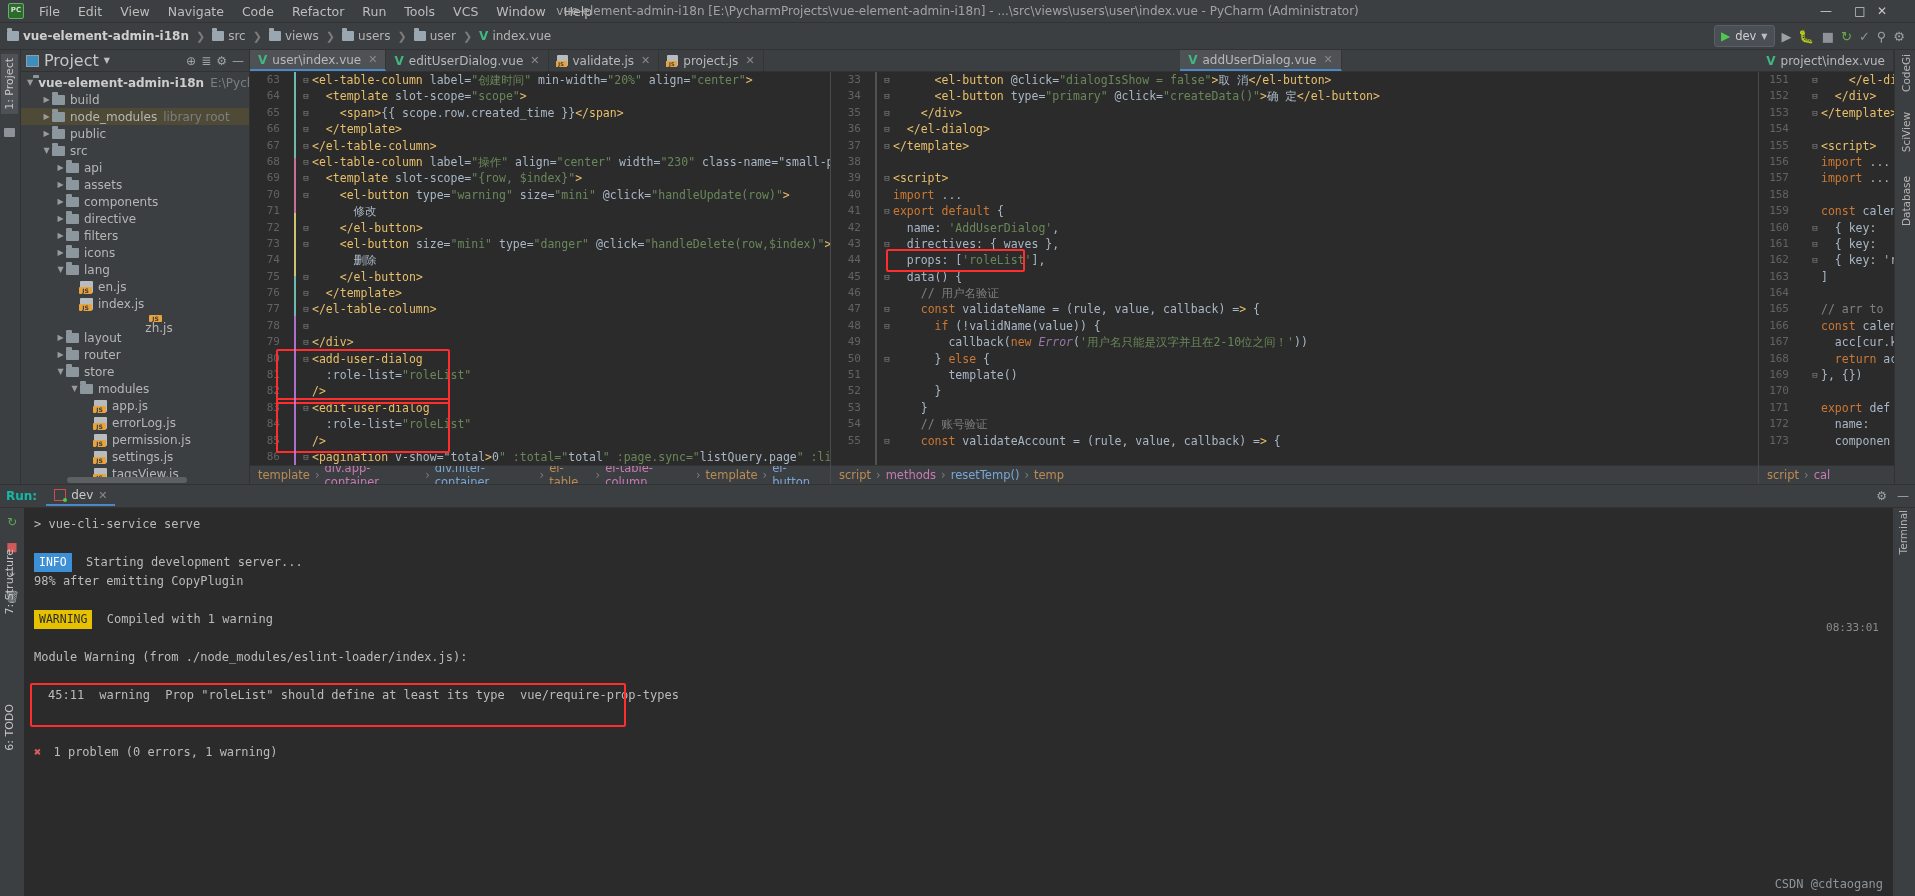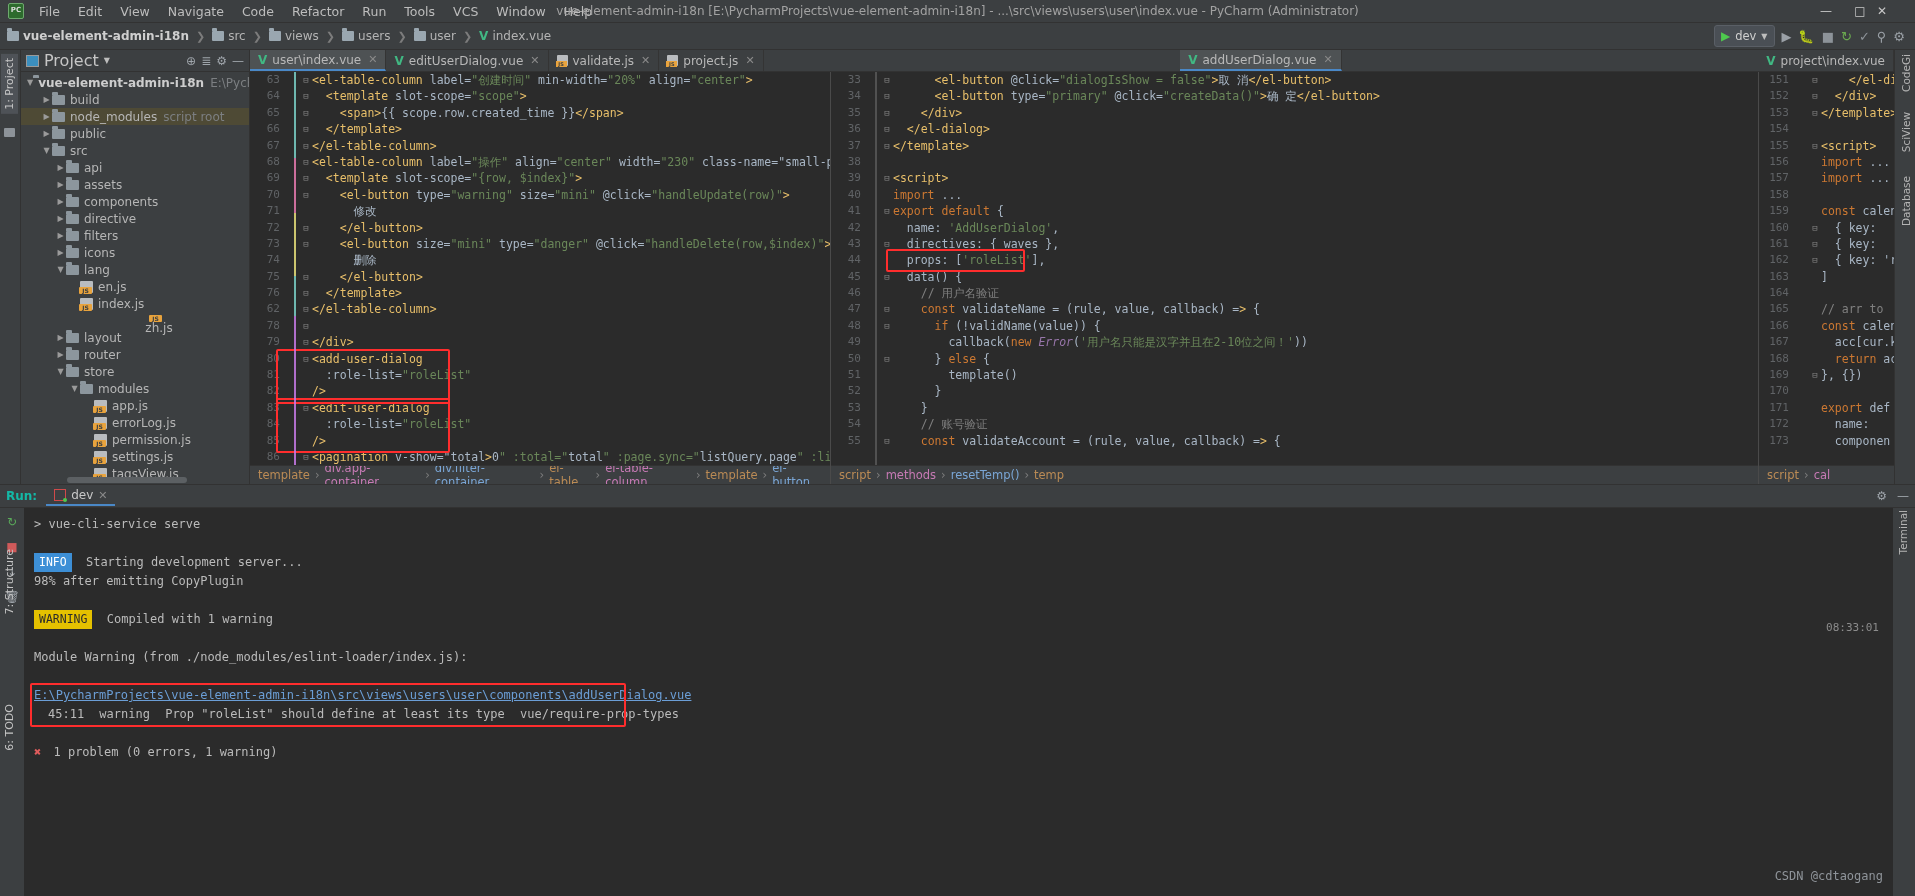--- a/index.html
+++ b/index.html
@@ -123,21 +123,21 @@
   .console{flex:1;background:#2b2b2b;position:relative;overflow:hidden;
            font-family:"DejaVu Sans Mono","Liberation Mono",monospace;font-size:12px;color:#bbbbbb;
            padding:7px 10px;line-height:19px;}
   .badge{display:inline-block;padding:0px 5px;font-size:11.5px;color:#fff;}
   .badge.info{background:#3d8fd6;}
   .badge.warn{background:#e5c100;color:#2b2b2b;}
   .clink{color:#6b9ed6;text-decoration:underline;}
   .cwarnbox{position:absolute;border:2px solid #ff2d2d;border-radius:2px;}
   .errx{color:#e05c5c;}
   .ts{position:absolute;right:14px;font-size:11px;color:#8c8c8c;}
-  .watermark{position:absolute;right:10px;bottom:12px;font-size:12px;color:#8f949a;}
+  .watermark{position:absolute;right:10px;bottom:4px;font-size:12px;color:#8f949a;}
   .botrail{width:22px;background:#3c3f41;position:relative;}
   .botrail .vt{position:absolute;writing-mode:vertical-rl;transform:rotate(180deg);
                font-size:10.5px;color:#b4b4b4;white-space:nowrap;}
   .rightrail{width:20px;background:#3c3f41;border-left:1px solid #323232;position:relative;}
   .rightrail .vt{position:absolute;writing-mode:vertical-rl;transform:rotate(180deg);
                  font-size:10.5px;color:#b4b4b4;white-space:nowrap;right:3px;}
 </style>
 </head>
 <body>
 
@@ -240,21 +240,21 @@
           </div>
           <div class="row" style="padding-left: 20px;">
             <span class="arrow">▶</span>
             <span class="folder"></span>
             <span class="rowname">build</span>
           </div>
           <div class="row hl" style="padding-left: 20px;">
             <span class="arrow">▶</span>
             <span class="folder"></span>
             <span class="rowname">node_modules</span>
-            <span class="muted">script root</span>
+            <span class="muted">library root</span>
           </div>
           <div class="row" style="padding-left: 20px;">
             <span class="arrow">▶</span>
             <span class="folder"></span>
             <span class="rowname">public</span>
           </div>
           <div class="row" style="padding-left: 20px;">
             <span class="arrow">▼</span>
             <span class="folder"></span>
             <span class="rowname">src</span>
@@ -407,21 +407,21 @@
               <div class="cl"><span class="gut">67</span><span class="mark"></span><span class="fold">⊟</span><span class="src t-txt"><span class="t-tag">&lt;/el-table-column</span><span class="t-tag">&gt;</span></span></div>
               <div class="cl"><span class="gut">68</span><span class="mark"></span><span class="fold">⊟</span><span class="src t-txt"><span class="t-tag">&lt;el-table-column</span> label=<span class="t-str">"操作"</span> align=<span class="t-str">"center"</span> width=<span class="t-str">"230"</span> class-name="small-padding fi</span></div>
               <div class="cl"><span class="gut">69</span><span class="mark"></span><span class="fold">⊟</span><span class="src t-txt">  <span class="t-tag">&lt;template</span> slot-scope=<span class="t-str">"{row, $index}"</span><span class="t-tag">&gt;</span></span></div>
               <div class="cl"><span class="gut">70</span><span class="mark"></span><span class="fold">⊟</span><span class="src t-txt">    <span class="t-tag">&lt;el-button</span> type=<span class="t-str">"warning"</span> size=<span class="t-str">"mini"</span> @click=<span class="t-str">"handleUpdate(row)"</span><span class="t-tag">&gt;</span></span></div>
               <div class="cl"><span class="gut">71</span><span class="mark"></span><span class="fold"></span><span class="src t-txt">      修改</span></div>
               <div class="cl"><span class="gut">72</span><span class="mark"></span><span class="fold">⊟</span><span class="src t-txt">    <span class="t-tag">&lt;/el-button</span><span class="t-tag">&gt;</span></span></div>
               <div class="cl"><span class="gut">73</span><span class="mark"></span><span class="fold">⊟</span><span class="src t-txt">    <span class="t-tag">&lt;el-button</span> size=<span class="t-str">"mini"</span> type=<span class="t-str">"danger"</span> @click=<span class="t-str">"handleDelete(row,$index)"</span><span class="t-tag">&gt;</span></span></div>
               <div class="cl"><span class="gut">74</span><span class="mark"></span><span class="fold"></span><span class="src t-txt">      删除</span></div>
               <div class="cl"><span class="gut">75</span><span class="mark"></span><span class="fold">⊟</span><span class="src t-txt">    <span class="t-tag">&lt;/el-button</span><span class="t-tag">&gt;</span></span></div>
               <div class="cl"><span class="gut">76</span><span class="mark"></span><span class="fold">⊟</span><span class="src t-txt">  <span class="t-tag">&lt;/template</span><span class="t-tag">&gt;</span></span></div>
-              <div class="cl"><span class="gut">62</span><span class="mark"></span><span class="fold">⊟</span><span class="src t-txt"><span class="t-tag">&lt;/el-table-column</span><span class="t-tag">&gt;</span></span></div>
+              <div class="cl"><span class="gut">77</span><span class="mark"></span><span class="fold">⊟</span><span class="src t-txt"><span class="t-tag">&lt;/el-table-column</span><span class="t-tag">&gt;</span></span></div>
               <div class="cl"><span class="gut">78</span><span class="mark"></span><span class="fold">⊟</span></div>
               <div class="cl"><span class="gut">79</span><span class="mark"></span><span class="fold">⊟</span><span class="src t-txt"><span class="t-tag">&lt;/div</span><span class="t-tag">&gt;</span></span></div>
               <div class="cl"><span class="gut">80</span><span class="mark"></span><span class="fold">⊟</span><span class="src t-txt"><span class="t-tag">&lt;add-user-dialog</span></span></div>
               <div class="cl"><span class="gut">81</span><span class="mark"></span><span class="fold"></span><span class="src t-txt">  :role-list=<span class="t-str">"roleList"</span></span></div>
               <div class="cl"><span class="gut">82</span><span class="mark"></span><span class="fold"></span><span class="src t-txt"><span class="t-tag">/&gt;</span></span></div>
               <div class="cl"><span class="gut">83</span><span class="mark"></span><span class="fold">⊟</span><span class="src t-txt"><span class="t-tag">&lt;edit-user-dialog</span></span></div>
               <div class="cl"><span class="gut">84</span><span class="mark"></span><span class="fold"></span><span class="src t-txt">  :role-list=<span class="t-str">"roleList"</span></span></div>
               <div class="cl"><span class="gut">85</span><span class="mark"></span><span class="fold"></span><span class="src t-txt"><span class="t-tag">/&gt;</span></span></div>
               <div class="cl"><span class="gut">86</span><span class="mark"></span><span class="fold">⊟</span><span class="src t-txt"><span class="t-tag">&lt;pagination</span> v-show="total<span class="t-tag">&gt;</span>0<span class="t-str">" :total="</span>total<span class="t-str">" :page.sync="</span>listQuery.page<span class="t-str">" :limit.sync="</span>list</span></div>
               <div class="redbox" style="left: 26px; top: 276.8px; width: 170px; height: 51.2px;"></div>
@@ -557,23 +557,20 @@
         <div style="height:19px;"></div>
         <div>
           <span class="badge warn">WARNING</span>
           <span style="margin-left:7px;">Compiled with 1 warning</span>
         </div>
         <div style="height:19px;"></div>
         <div>Module Warning (from ./node_modules/eslint-loader/index.js):</div>
         <div style="height:19px;"></div>
         <div style="position:relative;height:38px;">
           <div class="cwarnbox" style="left:-4px;top:-3px;width:592px;height:40px;"></div>
-          <div>
-            <span class="clink">E:\PycharmProjects\vue-element-admin-i18n\src\views\users\user\components\addUserDialog.vue</span>
-          </div>
           <div style="padding-left:14px;">
             <span>45:11</span>
             <span style="margin-left:8px;">warning</span>
             <span style="margin-left:8px;">Prop "roleList" should define at least its type</span>
             <span style="margin-left:8px;">vue/require-prop-types</span>
           </div>
         </div>
         <div style="height:19px;"></div>
         <div>
           <span class="errx">✖</span>

